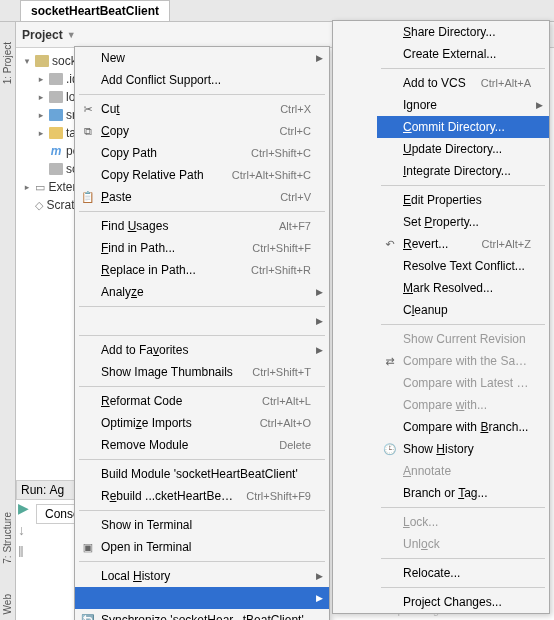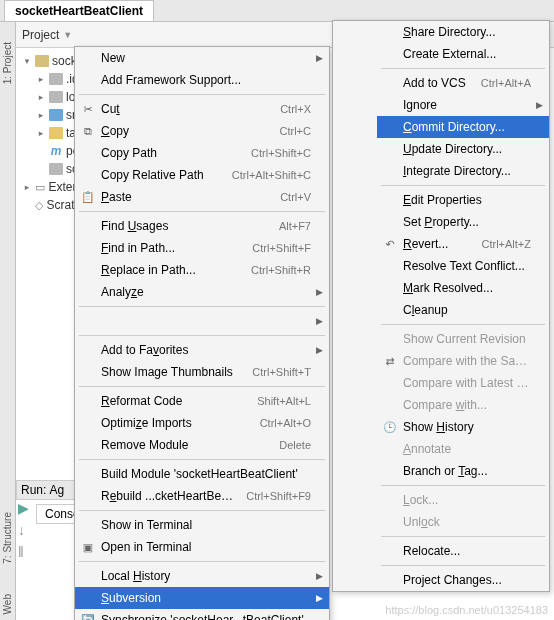--- a/index.html
+++ b/index.html
@@ -1,24 +1,24 @@
 <!DOCTYPE html>
 <html><head>
 <meta charset="utf-8">
 <style>
 * { margin: 0; padding: 0; box-sizing: border-box; font-family: "Segoe UI", Arial, sans-serif; font-size: 12px; }
 body { width: 554px; height: 620px; background: #f0f0f0; overflow: hidden; position: relative; }
-.tab-bar { background: #e8e8e8; border-bottom: 1px solid #c0c0c0; height: 22px; display: flex; align-items: center; padding-left: 4px; }
+.tab-bar { background: #e8e8e8; border-bottom: 1px solid #c0c0c0; height: 22px; display: flex; align-items: center; padding-left: 20px; }
 .tab { background: #fff; padding: 3px 10px; border: 1px solid #c0c0c0; border-bottom: none; font-weight: bold; }
 .main { display: flex; height: calc(100% - 22px); }
 .sidebar { width: 16px; background: #e8e8e8; border-right: 1px solid #c0c0c0; display: flex; flex-direction: column; align-items: center; padding-top: 20px; gap: 60px; }
 .sidebar-label { writing-mode: vertical-lr; transform: rotate(180deg); font-size: 10px; color: #555; }
 .project-area { flex: 1; background: #fff; position: relative; }
 .proj-header { height: 26px; background: #f5f5f5; border-bottom: 1px solid #d0d0d0; display: flex; align-items: center; padding: 0 6px; }
-.proj-header .title { font-weight: normal; color: #333; }
+.proj-header .title { font-weight: bold; color: #333; }
 .proj-header .dd { margin-left: 4px; color: #888; font-size: 9px; }
 .proj-header .spacer { flex: 1; }
 .proj-header .gear { color: #888; font-size: 13px; }
 .tree { padding: 4px 2px; }
 .tree-row { display: flex; align-items: center; height: 18px; padding-left: 4px; gap: 3px; }
 .arrow { width: 10px; font-size: 9px; color: #777; text-align: center; }
 .folder-icon { width: 14px; height: 12px; background: #d4c07a; border-radius: 1px; display: inline-block; }
 .folder-icon.gray { background: #b8b8b8; }
 .folder-icon.blue { background: #6aa5d8; }
 .folder-icon.yellow { background: #e8c76a; }
@@ -120,21 +120,21 @@
     </div>
   </div>
 </div>
 
 <div class="context-menu menu1" id="menu1">
     <div class="menu-row">
       <span class="label">New</span>
       <span class="sub-arrow">▶</span>
     </div>
     <div class="menu-row">
-      <span class="label">Add Framework Support...</span>
+      <span class="label">Add Conflict Support...</span>
     </div>
     <div class="menu-sep"></div>
     <div class="menu-row">
       <span class="menu-icon">✂</span>
       <span class="label">Cu<span class="ul">t</span></span>
       <span class="shortcut">Ctrl+X</span>
     </div>
     <div class="menu-row">
       <span class="menu-icon">⧉</span>
       <span class="label"><span class="ul">C</span>opy</span>
@@ -179,21 +179,21 @@
       <span class="label">Add to Fa<span class="ul">v</span>orites</span>
       <span class="sub-arrow">▶</span>
     </div>
     <div class="menu-row">
       <span class="label">Show Image Thumbnails</span>
       <span class="shortcut">Ctrl+Shift+T</span>
     </div>
     <div class="menu-sep"></div>
     <div class="menu-row">
       <span class="label"><span class="ul">R</span>eformat Code</span>
-      <span class="shortcut">Shift+Alt+L</span>
+      <span class="shortcut">Ctrl+Alt+L</span>
     </div>
     <div class="menu-row">
       <span class="label">Optimi<span class="ul">z</span>e Imports</span>
       <span class="shortcut">Ctrl+Alt+O</span>
     </div>
     <div class="menu-row">
       <span class="label">Remove Module</span>
       <span class="shortcut">Delete</span>
     </div>
     <div class="menu-sep"></div>
@@ -211,21 +211,20 @@
     <div class="menu-row">
       <span class="menu-icon">▣</span>
       <span class="label">Open in Terminal</span>
     </div>
     <div class="menu-sep"></div>
     <div class="menu-row">
       <span class="label">Local <span class="ul">H</span>istory</span>
       <span class="sub-arrow">▶</span>
     </div>
     <div class="menu-row sel">
-      <span class="label"><span class="ul">S</span>ubversion</span>
       <span class="sub-arrow">▶</span>
     </div>
     <div class="menu-row">
       <span class="menu-icon">🔄</span>
       <span class="label">Synchronize 'socketHear...tBeatClient'</span>
     </div>
   </div>
 <div class="context-menu menu2" id="menu2">
     <div class="menu-row">
       <span class="label"><span class="ul">S</span>hare Directory...</span>
@@ -278,20 +277,23 @@
     </div>
     <div class="menu-row disabled">
       <span class="menu-icon">⇄</span>
       <span class="label">Compare with the Same Repository Version</span>
     </div>
     <div class="menu-row disabled">
       <span class="label">Compare with Latest Repository ersion</span>
     </div>
     <div class="menu-row disabled">
       <span class="label">Compare <span class="ul">w</span>ith...</span>
+    </div>
+    <div class="menu-row">
+      <span class="label">Compare with <span class="ul">B</span>ranch...</span>
     </div>
     <div class="menu-row">
       <span class="menu-icon">🕒</span>
       <span class="label">Show <span class="ul">H</span>istory</span>
     </div>
     <div class="menu-row disabled">
       <span class="label"><span class="ul">A</span>nnotate</span>
     </div>
     <div class="menu-row">
       <span class="label">Branch or <span class="ul">T</span>ag...</span>

